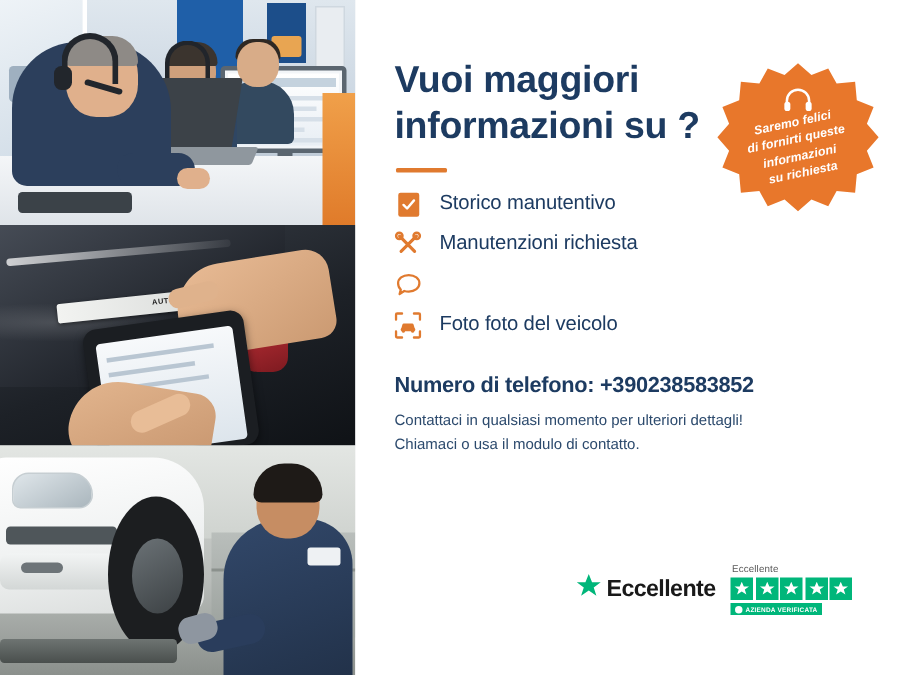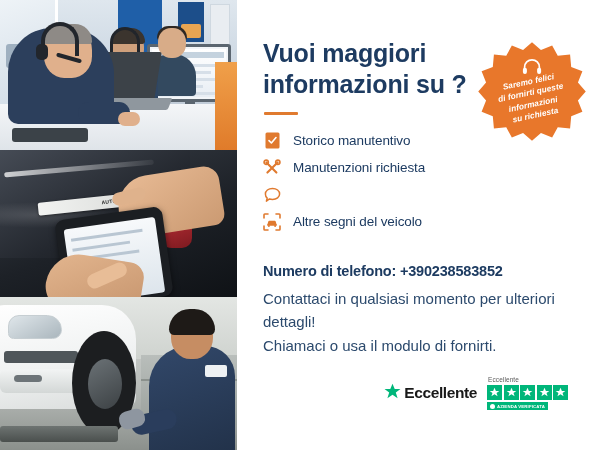--- a/index.html
+++ b/index.html
@@ -351,50 +351,50 @@
     height: 3px;
     background: #e07a2f;
     margin: 12px 0 12px 1px;
     border-radius: 1px;
   }
 
   
   .feature-list { list-style: none; margin-top: 2px; }
   .feature-item {
     display: flex;
-    align-items: center;
+    align-items: flex-start;
     height: 27px;
     gap: 12px;
   }
   .feature-icon {
     width: 18px; height: 18px;
     flex: 0 0 18px;
     display: flex; align-items: center; justify-content: center;
     color: #e07a2f;
   }
   .feature-icon svg { display: block; }
   .feature-label {
     font-size: 13.5px;
     color: #1d3b61;
     letter-spacing: -.1px;
     white-space: nowrap;
   }
 
   
-  .phone-block { margin-top: 28px; }
+  .phone-block { margin-top: 14px; }
   .phone-line {
     font-size: 14.5px;
     font-weight: 700;
     color: #1d3b61;
     letter-spacing: -.2px;
     white-space: nowrap;
   }
   .phone-sub {
     margin-top: 8px;
-    font-size: 15px;
+    font-size: 10px;
     line-height: 1.55;
     color: #2c4a6d;
   }
 
   
   .badge {
     position: absolute;
     top: 40px;
     right: 12px;
     width: 112px;
@@ -626,30 +626,30 @@
               <path d="M13 1 H16.2 Q17 1 17 1.8 V5"></path>
               <path d="M17 13 V16.2 Q17 17 16.2 17 H13"></path>
               <path d="M5 17 H1.8 Q1 17 1 16.2 V13"></path>
             </g>
             <path d="M4.4 11.4 L5.3 8.4 Q5.5 7.7 6.2 7.7 H11.8 Q12.5 7.7 12.7 8.4 L13.6 11.4 Z" fill="#e07a2f"></path>
             <rect x="4.1" y="10.9" width="9.8" height="1.9" rx=".9" fill="#e07a2f"></rect>
             <circle cx="5.9" cy="12.9" r="1" fill="#e07a2f"></circle>
             <circle cx="12.1" cy="12.9" r="1" fill="#e07a2f"></circle>
           </svg>
         </span>
-        <span class="feature-label">Altre segni del veicolo</span>
+        <span class="feature-label">Foto foto del veicolo</span>
       </li>
 
     </ul>
 
     <div class="phone-block">
       <div class="phone-line">Numero di telefono: +390238583852</div>
       <div class="phone-sub">
         <span>Contattaci in qualsiasi momento per ulteriori dettagli!</span><br>
-        <span>Chiamaci o usa il modulo di fornirti.</span>
+        <span>Chiamaci o usa il modulo di contatto.</span>
       </div>
     </div>
 
     <div class="badge">
       <svg class="badge-burst" viewBox="0 0 100 100">
         <path fill="currentColor" d="M50 2
           L58 9 L68 5 L73 14 L84 13 L85 24 L95 28 L91 38 L98 46 L91 54
           L95 64 L85 68 L84 79 L73 78 L68 87 L58 83 L50 90 L42 83 L32 87
           L27 78 L16 79 L15 68 L5 64 L9 54 L2 46 L9 38 L5 28 L15 24
           L16 13 L27 14 L32 5 L42 9 Z"></path>

